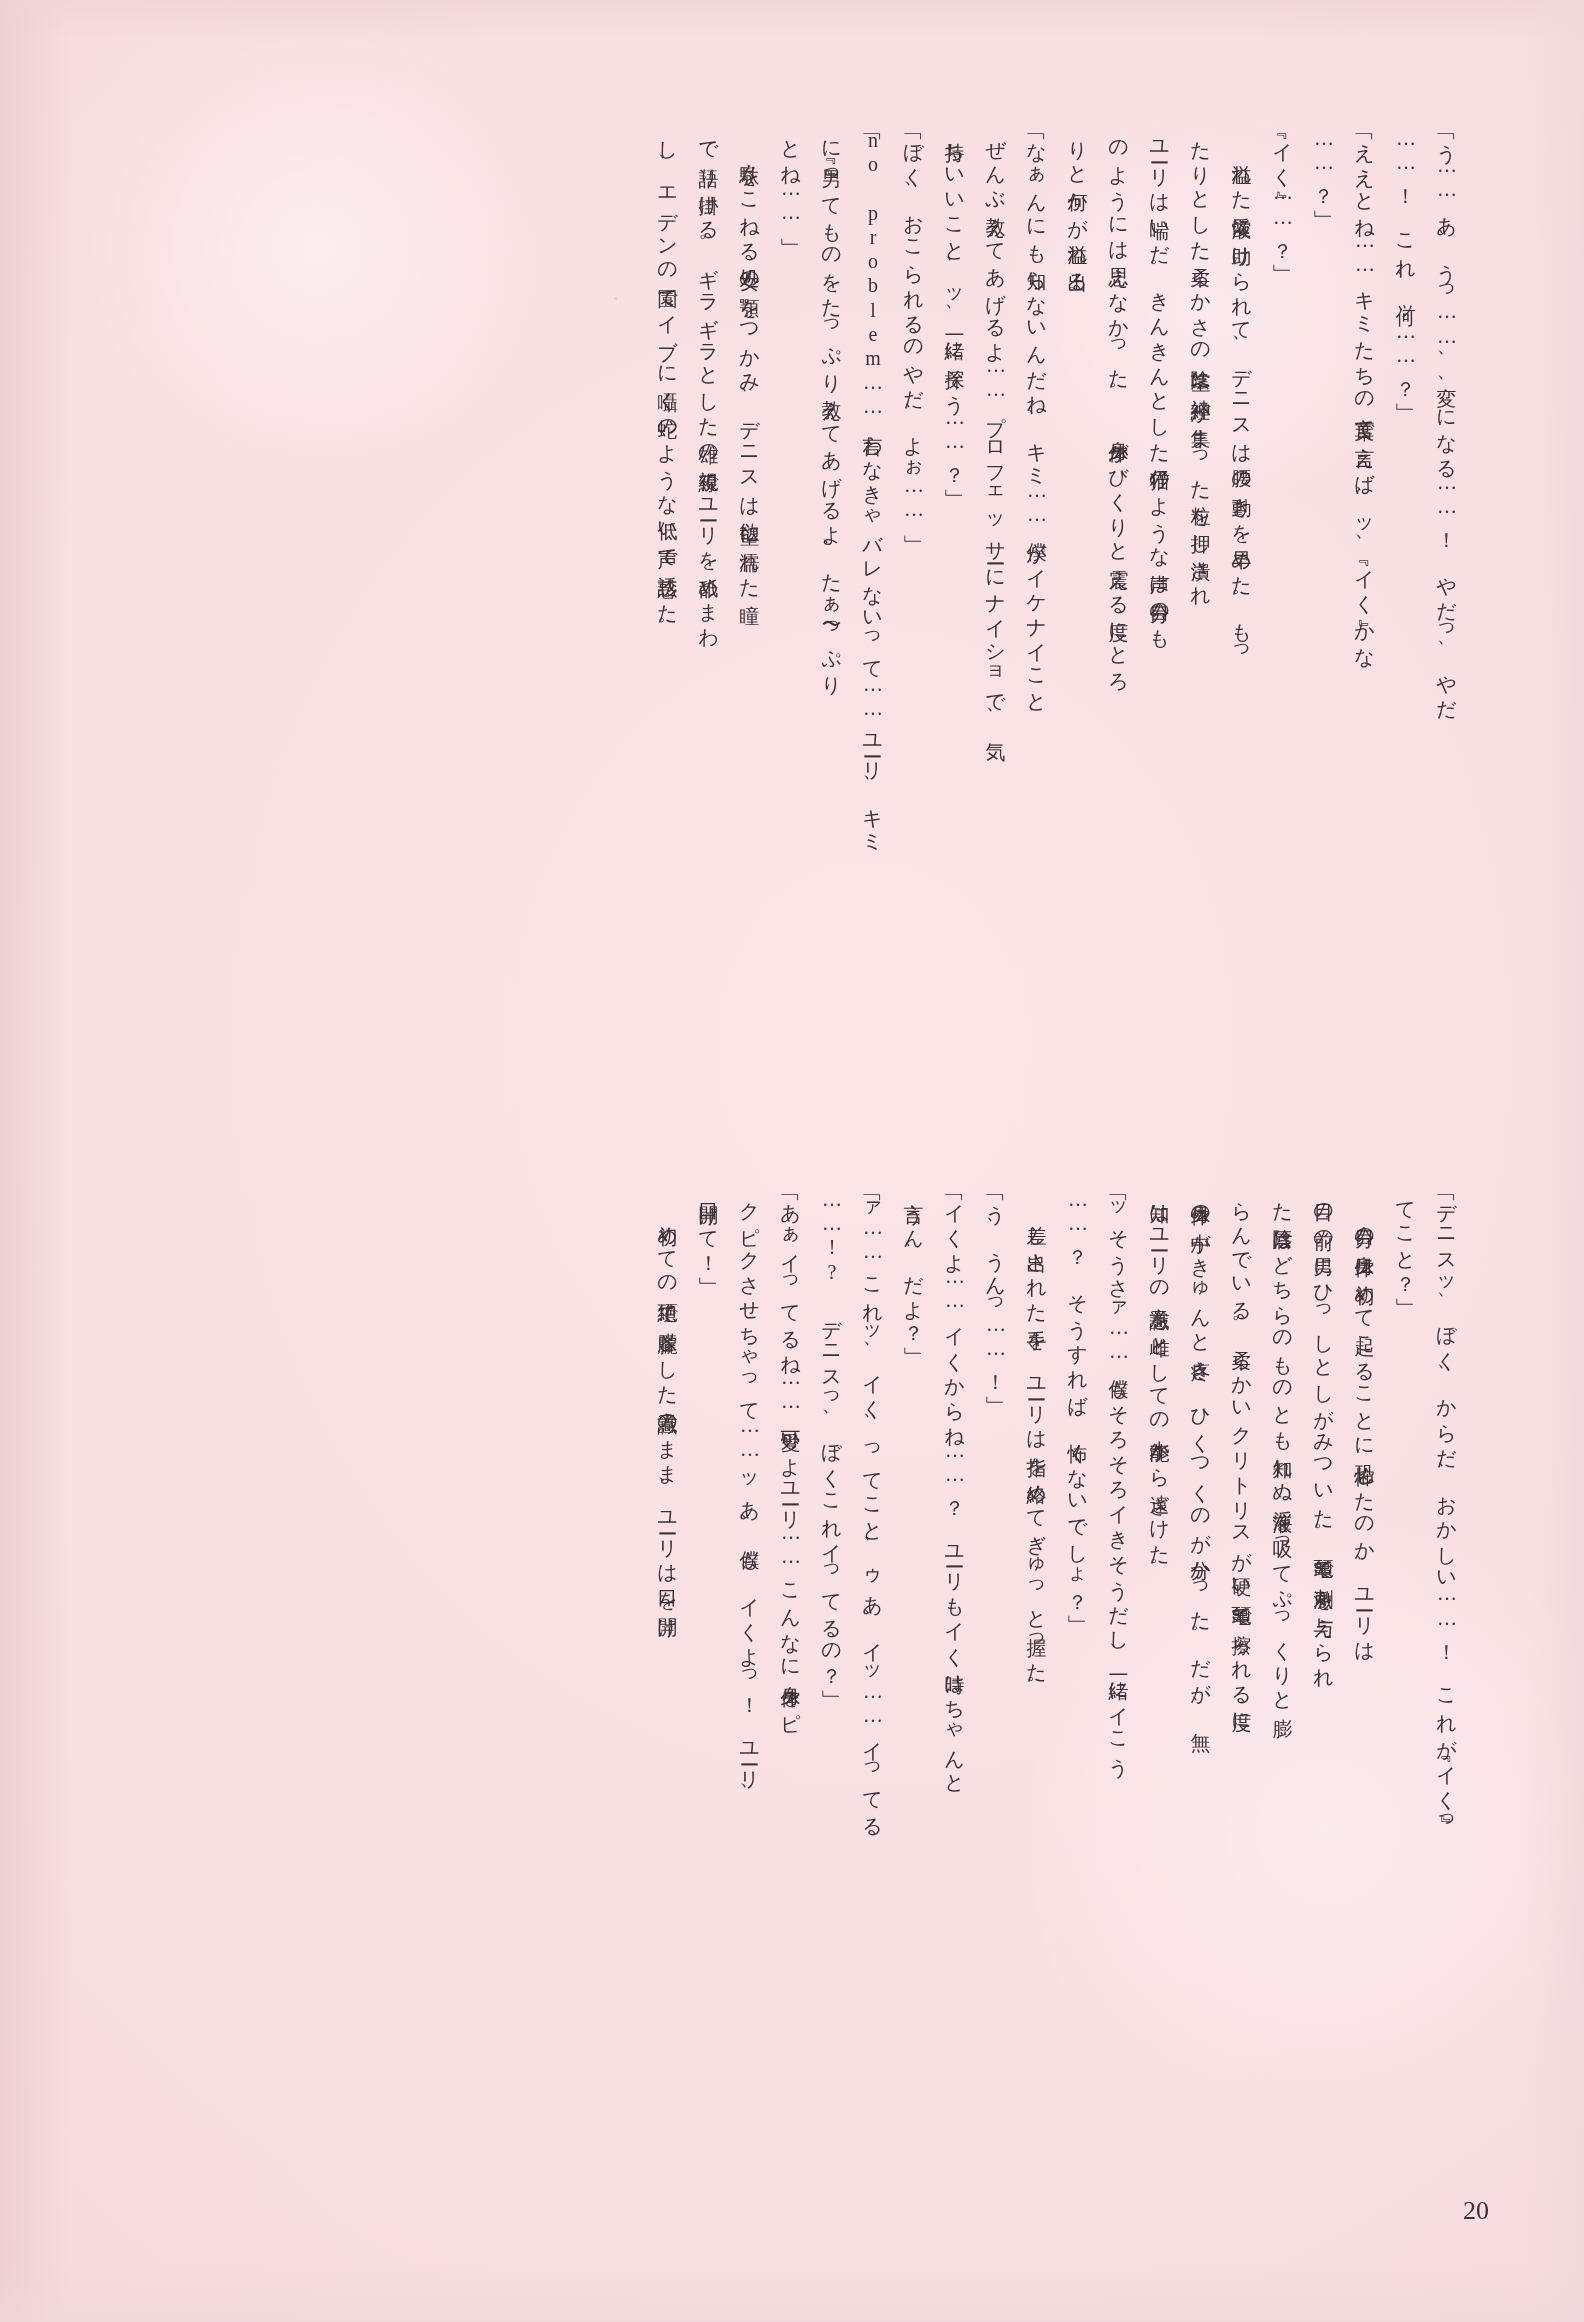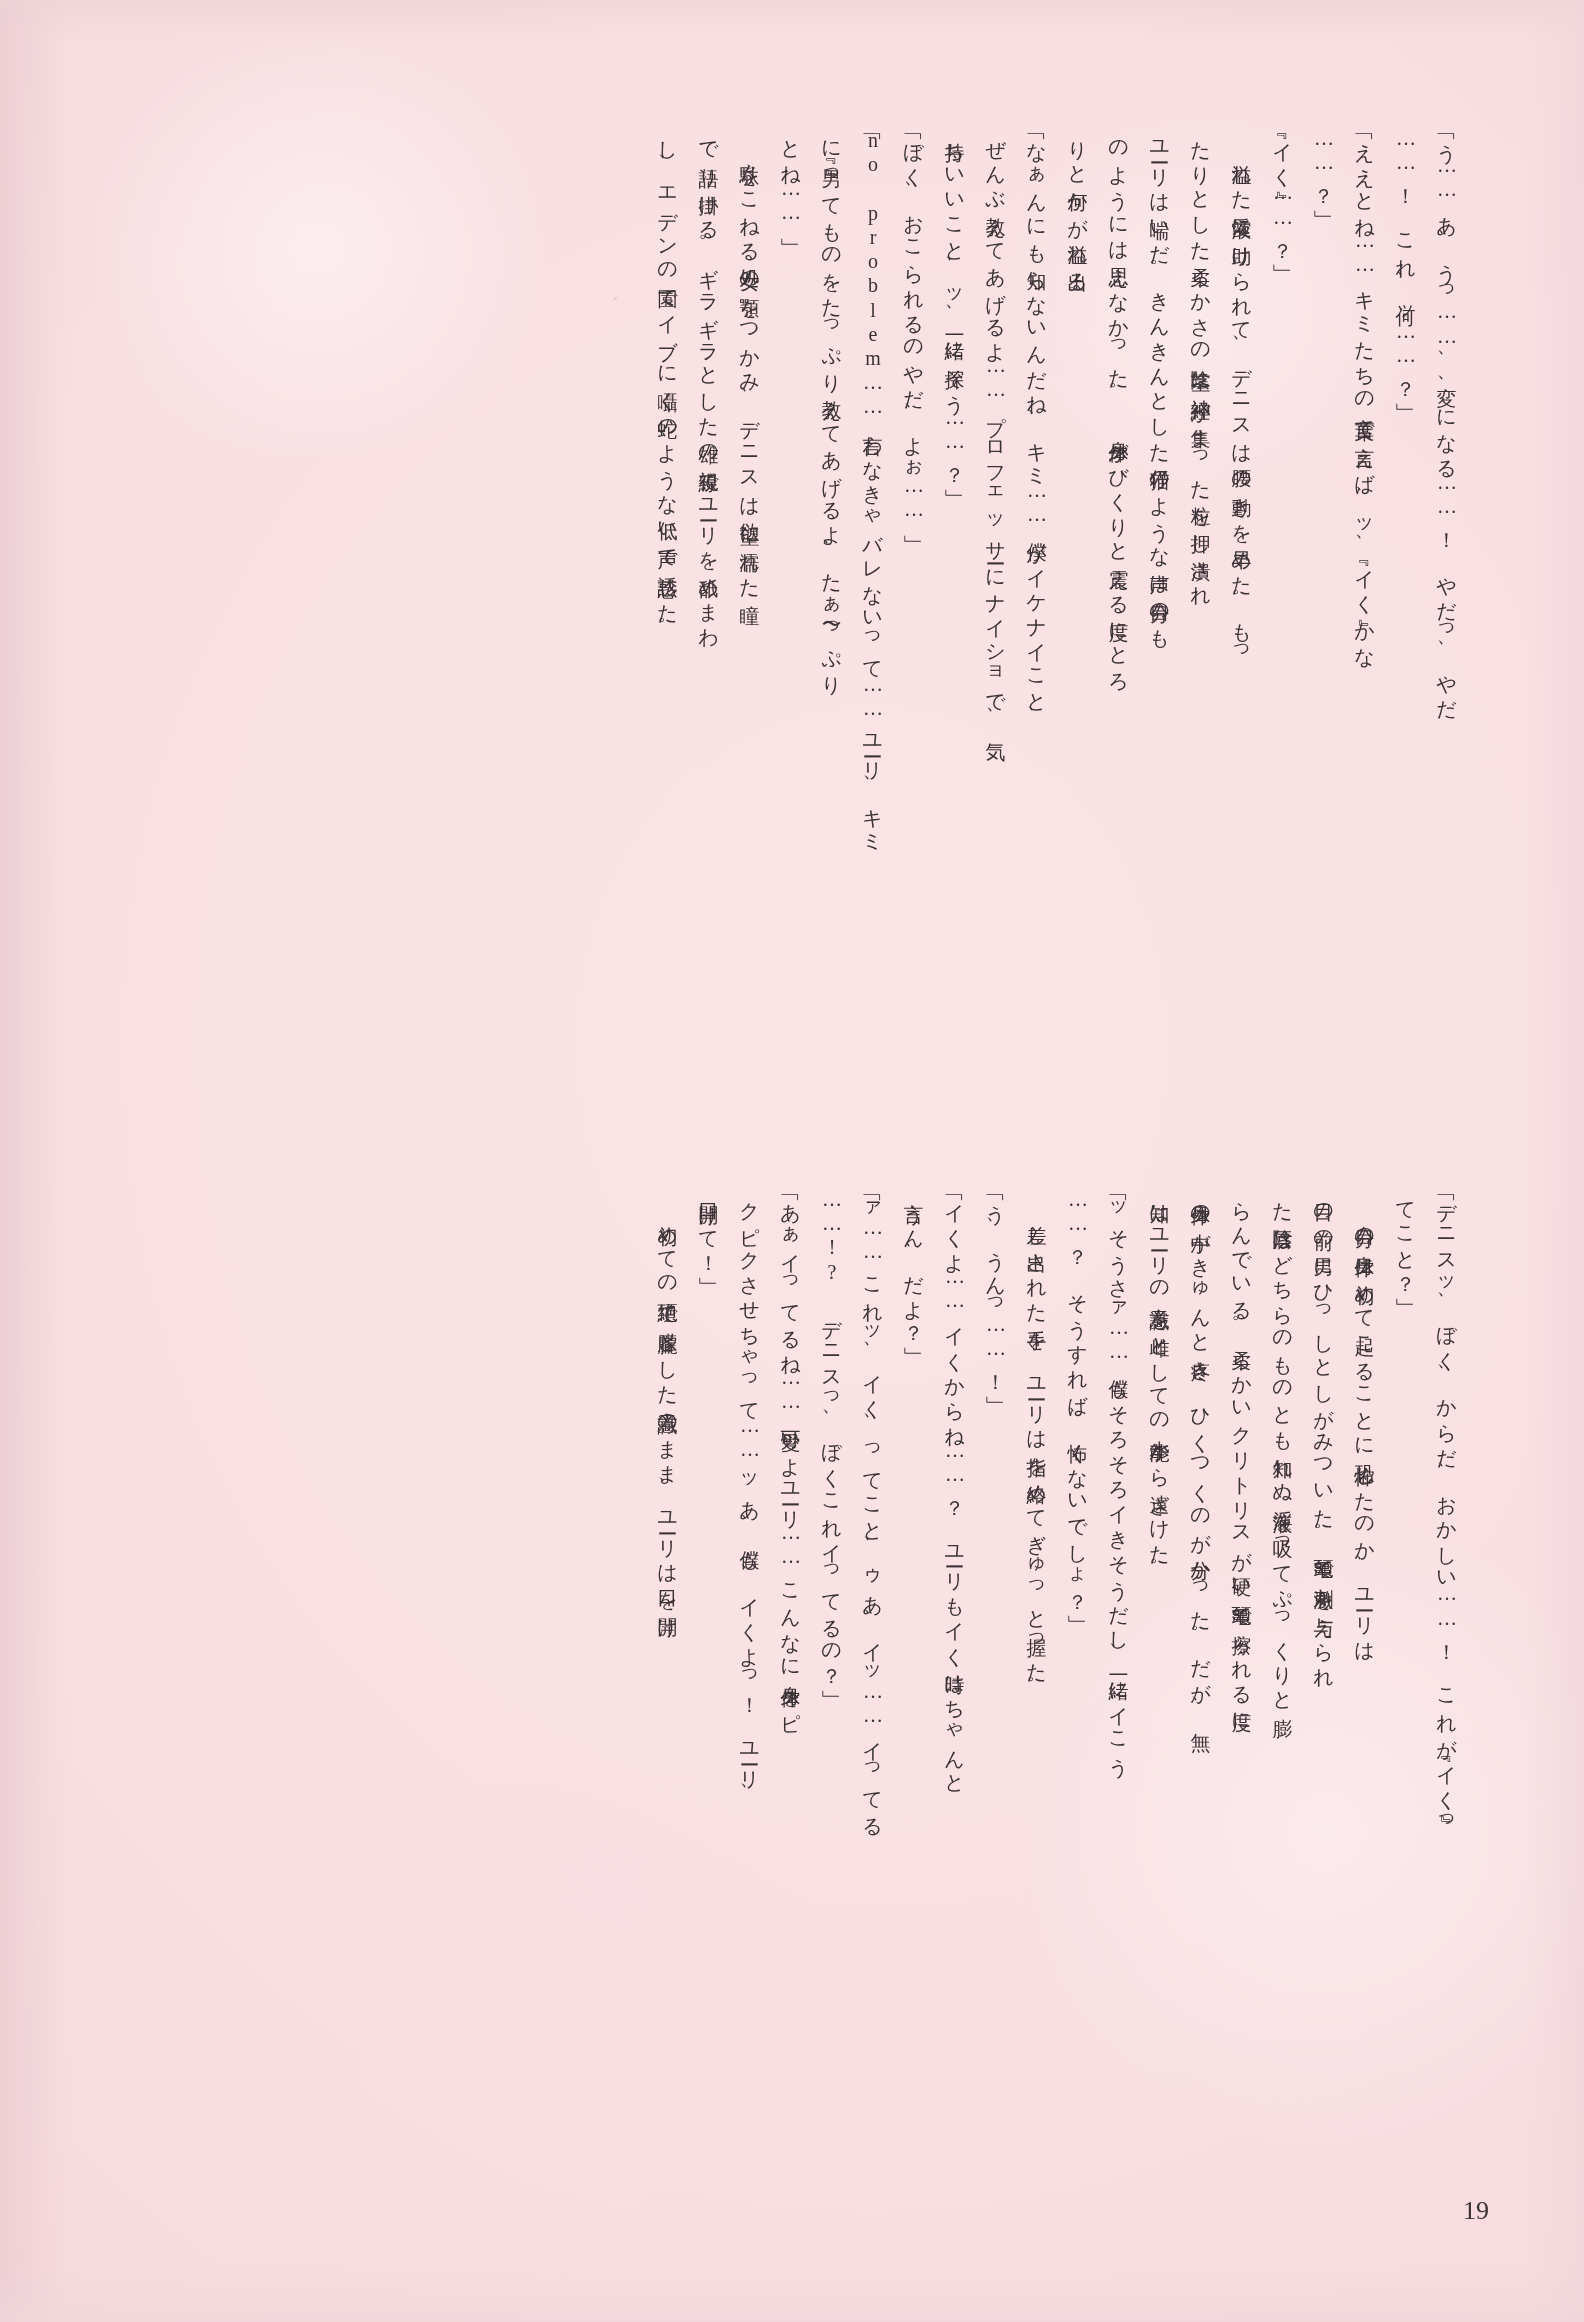--- a/index.html
+++ b/index.html
@@ -133,15 +133,15 @@
 「う、うんっ……！」
 「イくよ……イくからね……？　ユーリもイく時はちゃんと
 言うん、だよ？」
 「ァ……これッ、イく、ってこと、ゥあ、イッ……イってる
 ……!?　デニスっ、ぼくこれイってるの？」
 「あぁイってるね……可愛いよユーリ……こんなに身体をピ
 クピクさせちゃって……ッあ、僕も、イくよっ！　ユーリ、
 口開けて！」
 　初めての絶頂で朦朧とした意識のまま、ユーリは口を開け</div>
 
-  <div class="page-number">19</div>
+  <div class="page-number">20</div>
 </div>
 
 
 </body></html>

